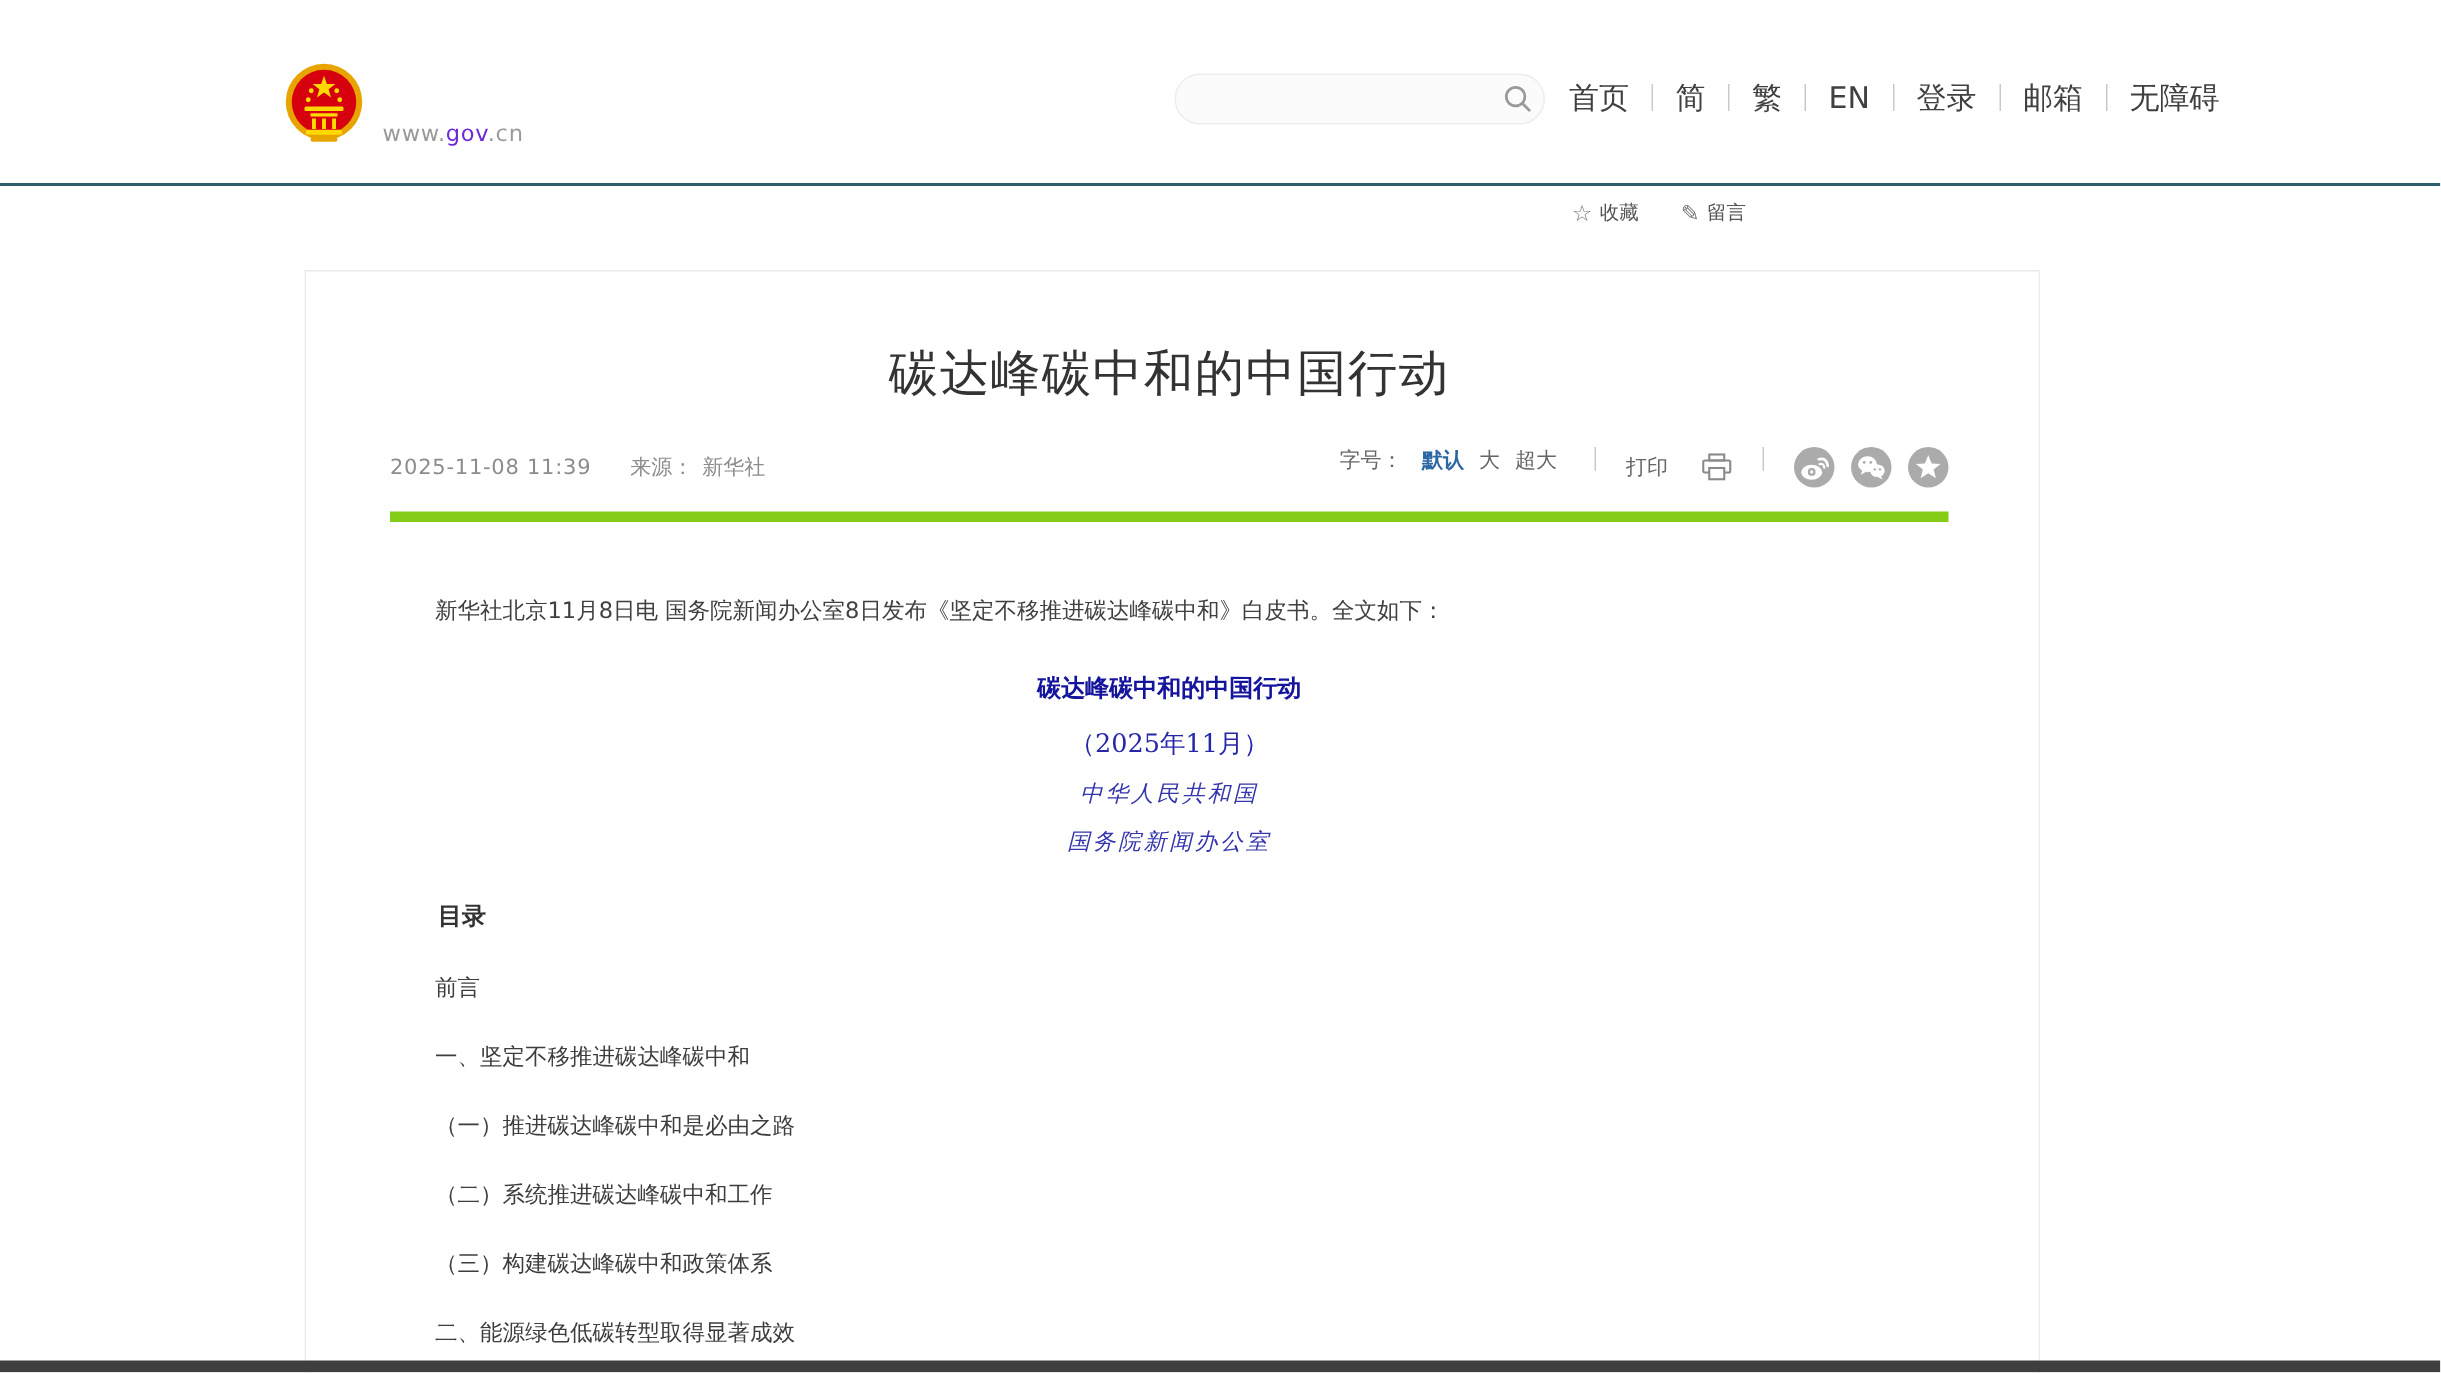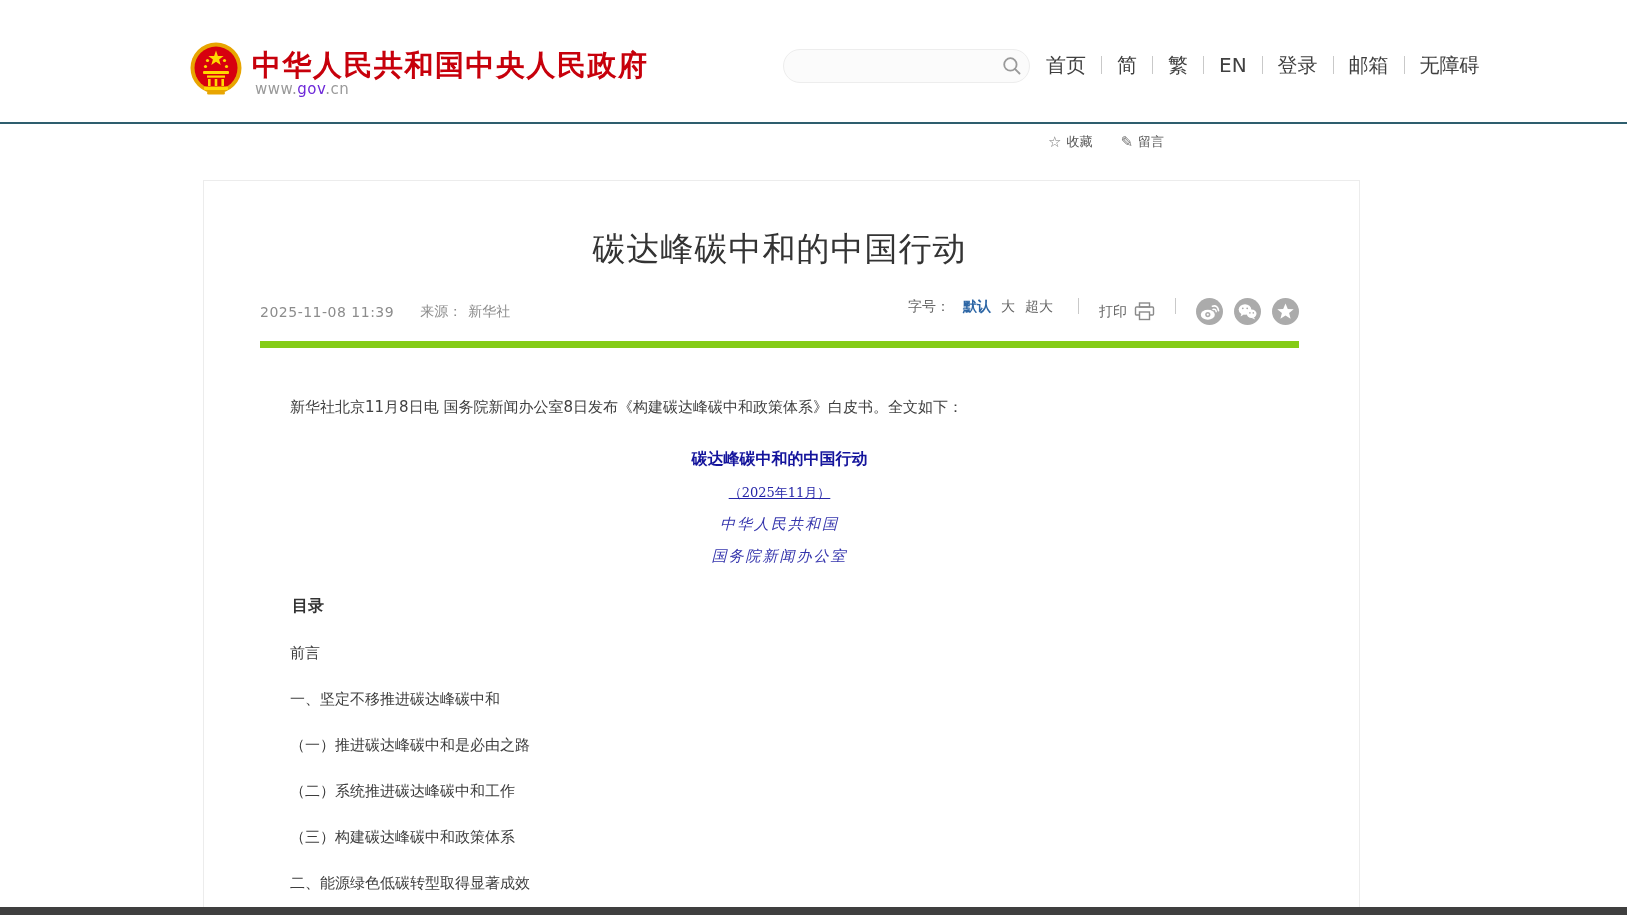--- a/index.html
+++ b/index.html
@@ -36,29 +36,29 @@
   .meta-row { display:flex; justify-content:space-between; align-items:center; margin-top:26px; padding-bottom:16px; border-bottom:7px solid #84cc16; font-size:14px; color:#8c8c8c; }
   .meta-left { display:flex; align-items:center; }
   .meta-date { letter-spacing:0.5px; }
   .meta-source-label { margin-left:26px; }
   .meta-source { margin-left:6px; }
   .meta-right { display:flex; color:#666; }
   .fs-label { margin-right:8px; }
   .fs-option { margin:0 5px; color:#666; cursor:pointer; text-decoration:none; }
   .fs-default { color:#2d66a5; font-weight:bold; }
   .vsep { display:inline-block; width:1px; height:16px; background:#c9c9c9; margin:0 20px; }
-  .print-link { display:flex; align-items:center; gap:7px; color:#666; text-decoration:none; }
+  .print-link { display:flex; align-items:center; gap:22px; color:#666; text-decoration:none; }
   .share-group { display:flex; align-items:center; gap:11px; }
   .share-circle { width:27px; height:27px; border-radius:50%; background:#ababab; display:flex; align-items:center; justify-content:center; cursor:pointer; }
 
   
   .lead { margin-top:46px; font-size:15px; color:#404040; line-height:1.8; text-indent:2em; }
   .doc-head { text-align:center; }
   .doc-title { margin-top:28px; font-size:16px; font-weight:bold; color:#14149c; }
-  .doc-date { margin-top:14px; font-size:13px; color:#2626a8; font-family:"DejaVu Serif","Liberation Serif",serif;text-decoration:underline; }
+  .doc-date { margin-top:14px; font-size:17px; color:#2626a8; font-family:"DejaVu Serif","Liberation Serif",serif; }
   .doc-org { margin-top:13px; font-size:15px; color:#3535ad; font-family:"DejaVu Serif","Liberation Serif",serif; font-style:italic; letter-spacing:2px; }
   .toc-heading { margin-top:30px; font-size:16px; font-weight:bold; color:#333; text-indent:2em; }
   .toc-item { margin-top:27px; font-size:15px; color:#3d3d3d; text-indent:2em; }
 
   .bottom-bar { position:absolute; bottom:0; left:0; width:100%; height:8px; background:#3f3f3f; }
 </style>
 </head>
 <body>
 
 <div class="screen">
@@ -76,21 +76,20 @@
       <circle cx="36.5" cy="26.5" r="1.6" fill="#ffd900"></circle>
       <rect x="13" y="31" width="26" height="3" rx="1" fill="#ffd900"></rect>
       <rect x="17" y="35.5" width="18" height="2.2" fill="#ffd900"></rect>
       <rect x="18" y="39" width="2.6" height="7" fill="#ffd900"></rect>
       <rect x="24.7" y="39" width="2.6" height="7" fill="#ffd900"></rect>
       <rect x="31.4" y="39" width="2.6" height="7" fill="#ffd900"></rect>
       <rect x="14" y="46.5" width="24" height="3.4" rx="1" fill="#ffd900"></rect>
       <rect x="17" y="51.5" width="18" height="3" rx="1.5" fill="#e8a501"></rect>
     </svg>
 
-    <div class="site-title">中华人民共和国中央人民政府</div>
     <div class="site-url"><span>www.</span><span class="red">gov</span><span>.cn</span></div>
 
     <div class="search-box">
       <input class="search-input" type="text" style="">
       <button class="search-btn">
         <svg width="20" height="20" viewBox="0 0 20 20">
           <circle cx="8.4" cy="8.4" r="6.2" fill="none" stroke="#9a9a9a" stroke-width="1.8"></circle>
           <line x1="13" y1="13" x2="17.5" y2="17.5" stroke="#9a9a9a" stroke-width="1.8" stroke-linecap="round"></line>
         </svg>
       </button>
@@ -170,21 +169,21 @@
           </a>
           <a href="#" class="share-circle">
             <svg width="27" height="27" viewBox="0 0 27 27">
               <polygon points="13.5,5.5 15.8,11 21.7,11.3 17.1,15 18.6,20.8 13.5,17.5 8.4,20.8 9.9,15 5.3,11.3 11.2,11" fill="#fff"></polygon>
             </svg>
           </a>
         </div>
       </div>
     </div>
 
-    <p class="lead">新华社北京11月8日电 国务院新闻办公室8日发布《构建碳达峰碳中和政策体系》白皮书。全文如下：</p>
+    <p class="lead">新华社北京11月8日电 国务院新闻办公室8日发布《坚定不移推进碳达峰碳中和》白皮书。全文如下：</p>
 
     <div class="doc-head">
       <div class="doc-title">碳达峰碳中和的中国行动</div>
       <div class="doc-date">（2025年11月）</div>
       <div class="doc-org">中华人民共和国</div>
       <div class="doc-org">国务院新闻办公室</div>
     </div>
 
     <p class="toc-heading">目录</p>
 

